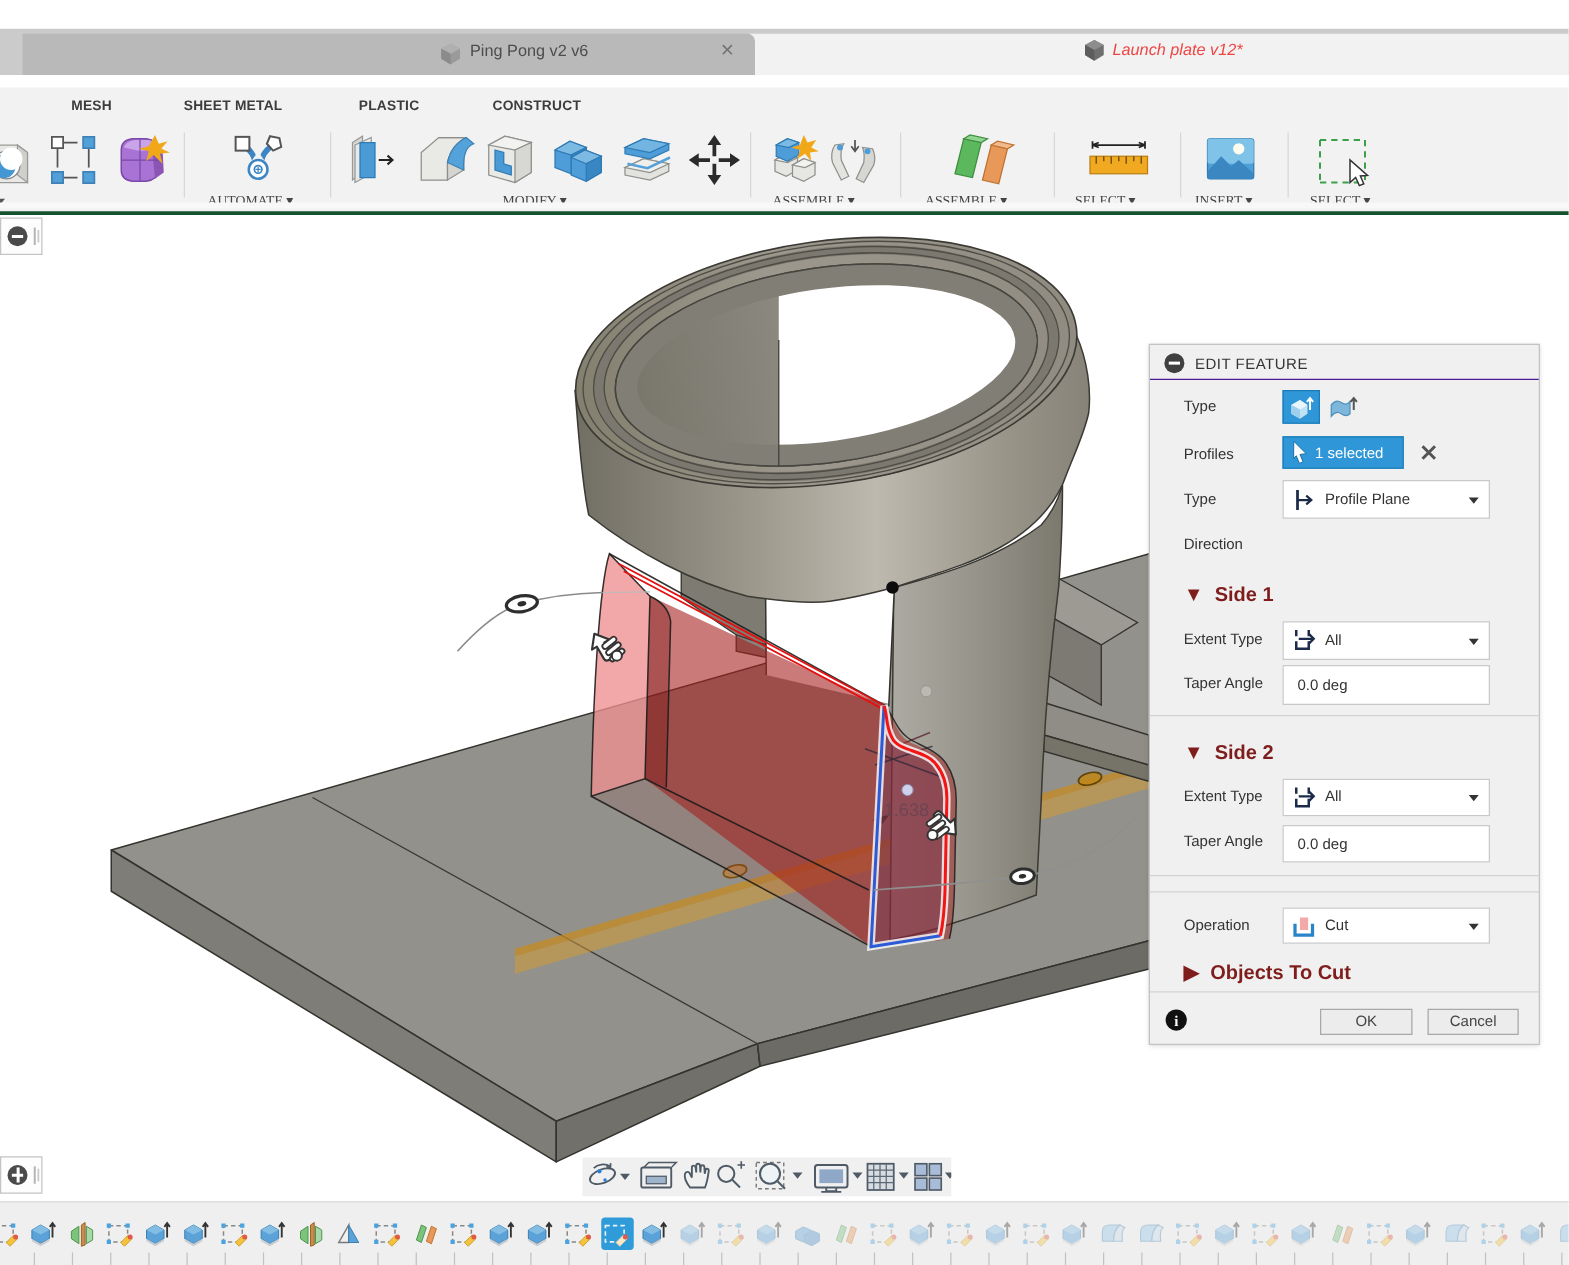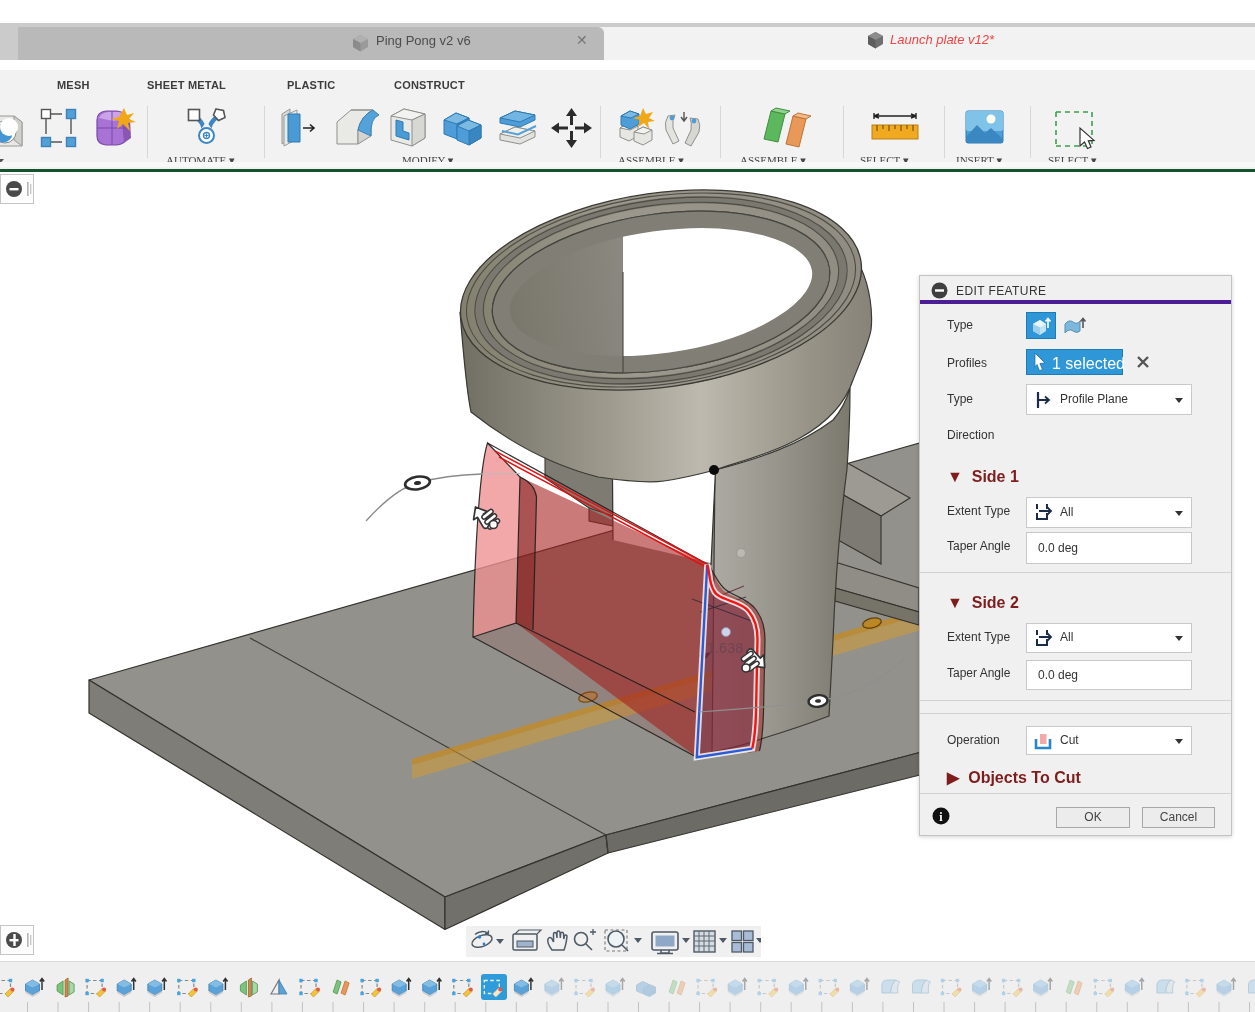--- a/index.html
+++ b/index.html
@@ -15,21 +15,21 @@
 
 #toolbar{left:0;top:70px;width:1255px;height:102px;background:#f2f2f2;border-bottom:3px solid #14532d;box-sizing:border-box;padding-left:29px;}
 .rtab{position:absolute;top:9px;font-size:11px;font-weight:bold;color:#3c3c3c;letter-spacing:.2px;}
 .glabel{position:absolute;top:84px;font-size:11px;color:#454545;white-space:nowrap;font-family:Liberation Serif, serif;}
 .gsep{position:absolute;top:36px;width:1px;height:52px;background:#d7d7d7;}
 #strip167{left:0;top:162px;width:1255px;height:5px;background:#f8f8f8;}
 
 .colbox{width:34px;height:30px;background:#fdfdfd;border:1px solid #c4c4c4;box-sizing:border-box;}
 
 #dlg{left:919px;top:275px;width:313px;height:561px;background:#f0f0f0;border:1px solid #c3c3c3;box-sizing:border-box;font-size:12px;color:#333;box-shadow:0 1px 4px rgba(0,0,0,0.18);}
-#dlg .hdr{position:absolute;left:0;top:0;width:100%;height:28px;border-bottom:4px solid #4c1d95;box-sizing:border-box;}
+#dlg .hdr{position:absolute;left:0;top:0;width:100%;height:28px;border-bottom:1px solid #4c1d95;box-sizing:border-box;}
 #dlg .hdr span{position:absolute;left:36px;top:8px;font-size:12px;color:#333;letter-spacing:.4px;}
 .dlabel{position:absolute;left:27px;font-size:12px;color:#333;}
 .dbox{position:absolute;left:106px;width:166px;background:#fff;border:1px solid #c9c9c9;box-sizing:border-box;padding-left:29px;}
 .darr{position:absolute;right:8px;top:50%;margin-top:-2px;width:0;height:0;border-left:4px solid transparent;border-right:4px solid transparent;border-top:5px solid #333;}
 .dtext{position:absolute;left:33px;top:50%;margin-top:-8px;font-size:12px;color:#333;}
 .sechdr{position:absolute;left:15px;font-size:16px;font-weight:bold;color:#7f1d1d;margin-left:12px;}
 .dsep{position:absolute;left:0;width:100%;height:1px;background:#d2d2d2;}
 .btn{position:absolute;top:531px;height:21px;background:#ececec;border:1px solid #a8a8a8;box-sizing:border-box;text-align:center;font-size:12px;color:#444;line-height:19px;}
 
 #navbar{left:466px;top:926px;width:295px;height:31px;background:#f0f0f0;}
@@ -405,21 +405,21 @@
     </svg>
   <svg class="abs" style="left:143px;top:39px" width="26" height="22" viewBox="0 0 26 22">
       <path d="M2 9 Q6 4 10 7 Q14 10 17 6 L17 16 Q14 19 10 16 Q6 13 2 18 Z" fill="#7db8dc" stroke="#5590b8" stroke-width="1"></path>
       <path d="M20 13 L20 4 M17.5 6.5 L20 3.5 L22.5 6.5" stroke="#555" stroke-width="1.6" fill="none"></path>
     </svg>
 
   <div class="abs" style="left:106px;top:73px;width:97px;height:26px;background:#2f97d7;border:1px solid #1b7cb8;box-sizing:border-box"></div>
   <svg class="abs" style="left:112px;top:76px" width="16" height="20" viewBox="0 0 16 20">
       <path d="M3 1 L13 11 L8 11.5 L10.5 17.5 L7.5 18.7 L5 12.6 L2.9 14.8 Z" fill="#fff" stroke="#1b6fa6" stroke-width="0.8"></path>
     </svg>
-  <span class="abs" style="left:132px;top:79px;color:#fff;font-size:16px">1 selected</span>
+  <span class="abs" style="left:132px;top:79px;color:#fff;font-size:12px">1 selected</span>
   <svg class="abs" style="left:215px;top:78px" width="16" height="16" viewBox="0 0 16 16">
       <path d="M3 3 L13 13 M13 3 L3 13" stroke="#555" stroke-width="2.4"></path>
     </svg>
 
   <div class="dbox" style="top:108px;height:31px">
       <span class="dtext">Profile Plane</span>
       <span class="darr"></span>
     <svg class="abs" style="left:7px;top:6px" width="20" height="18" viewBox="0 0 20 18">
         <path d="M4 1 L4 17" stroke="#1c2b4a" stroke-width="2.2"></path>
         <path d="M4 9 L14 9 M11 5.5 L15 9 L11 12.5" stroke="#1c2b4a" stroke-width="1.8" fill="none"></path>

